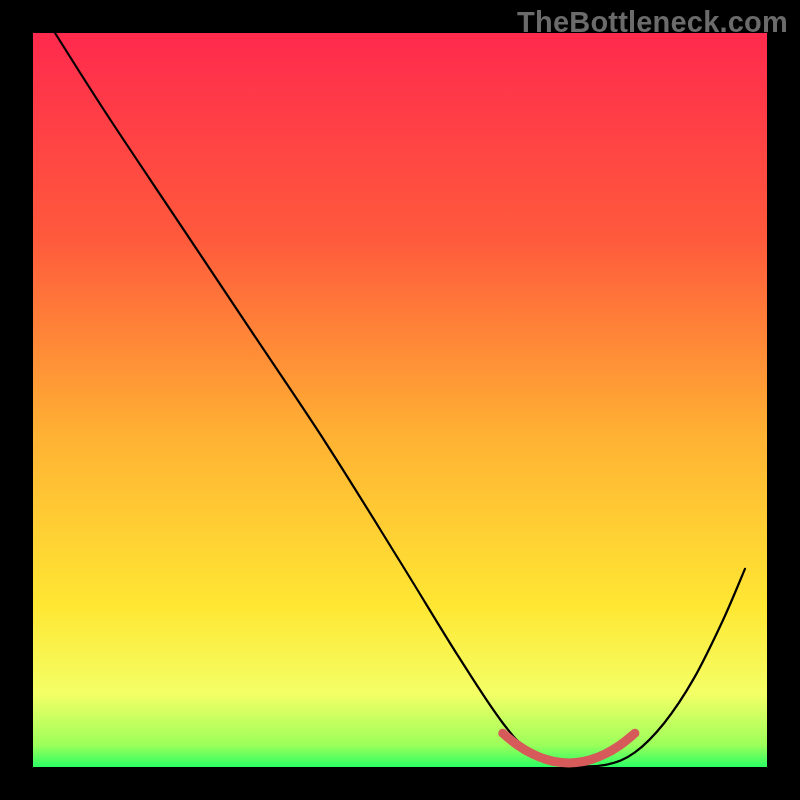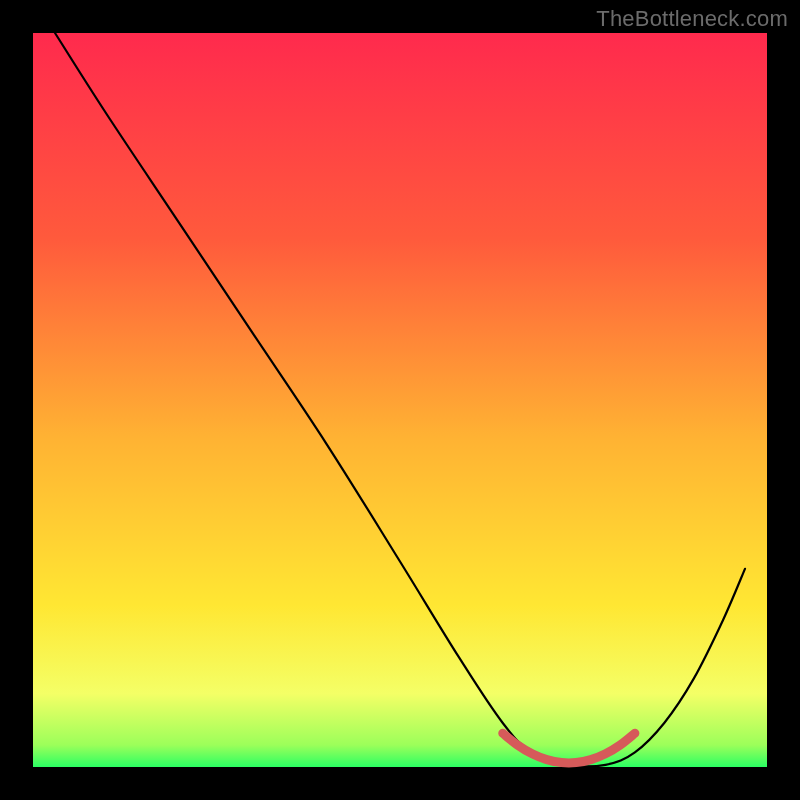--- a/index.html
+++ b/index.html
@@ -15,24 +15,24 @@
     left: 0;
     top: 0;
     width: 800px;
     height: 800px;
   }
   .watermark {
     position: absolute;
     top: 6px;
     right: 12px;
     font-family: Arial, Helvetica, sans-serif;
-    font-size: 22px;
+    font-size: 29px;
     color: #6b6b6b;
     letter-spacing: 0.2px;
-    font-weight: 400;
+    font-weight: 700;
   }
 </style>
 </head>
 <body>
 
 <svg class="chart" viewBox="0 0 800 800" preserveAspectRatio="none">
   <defs>
     <linearGradient id="bg-grad" x1="0" y1="0" x2="0" y2="1">
         <stop offset="0%" stop-color="#ff2a4d"></stop>
         <stop offset="28%" stop-color="#ff5a3c"></stop>

